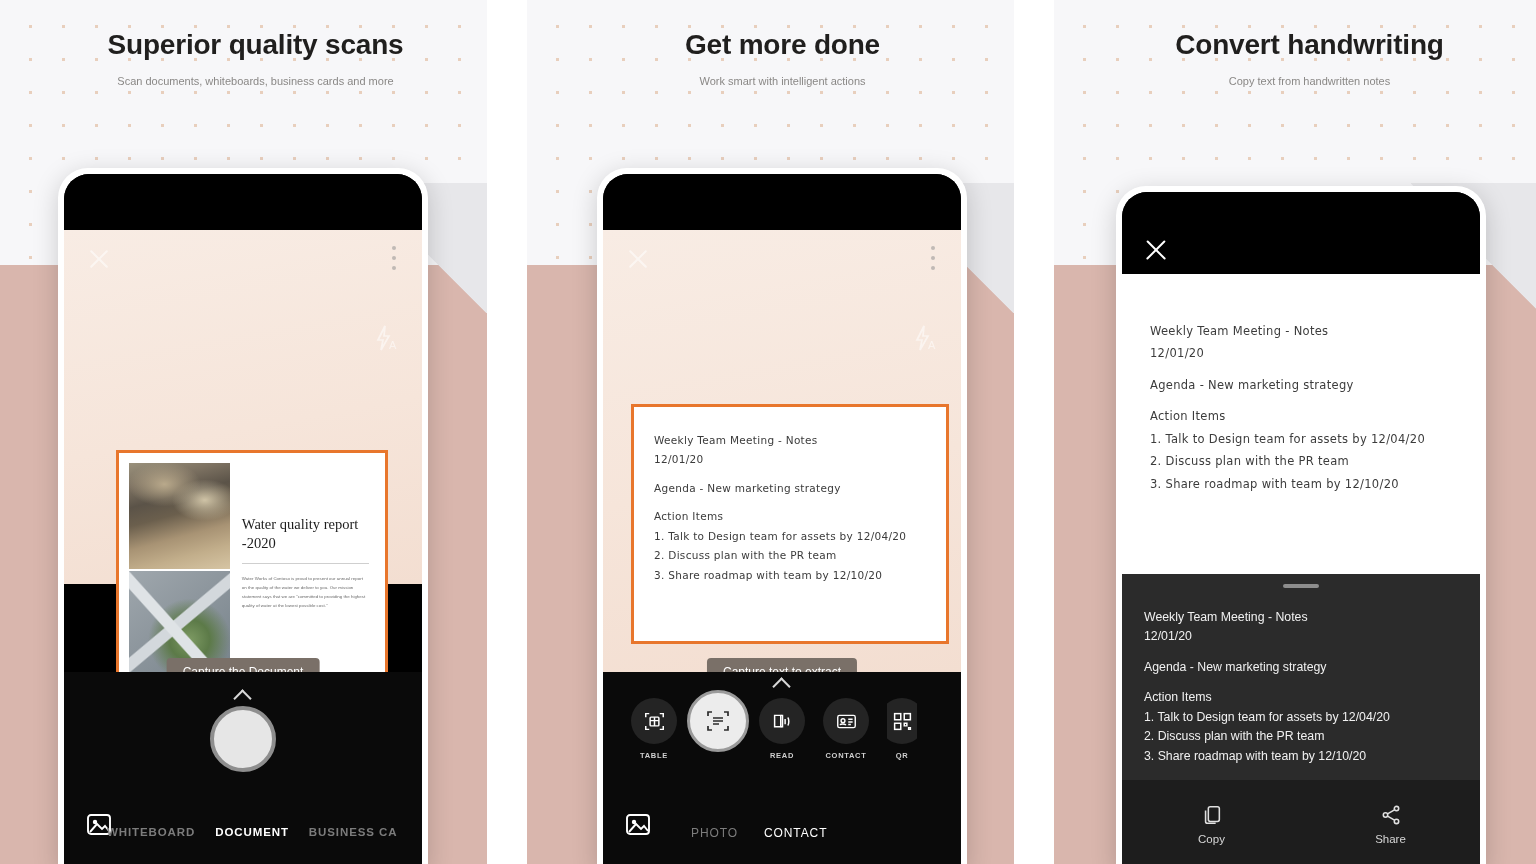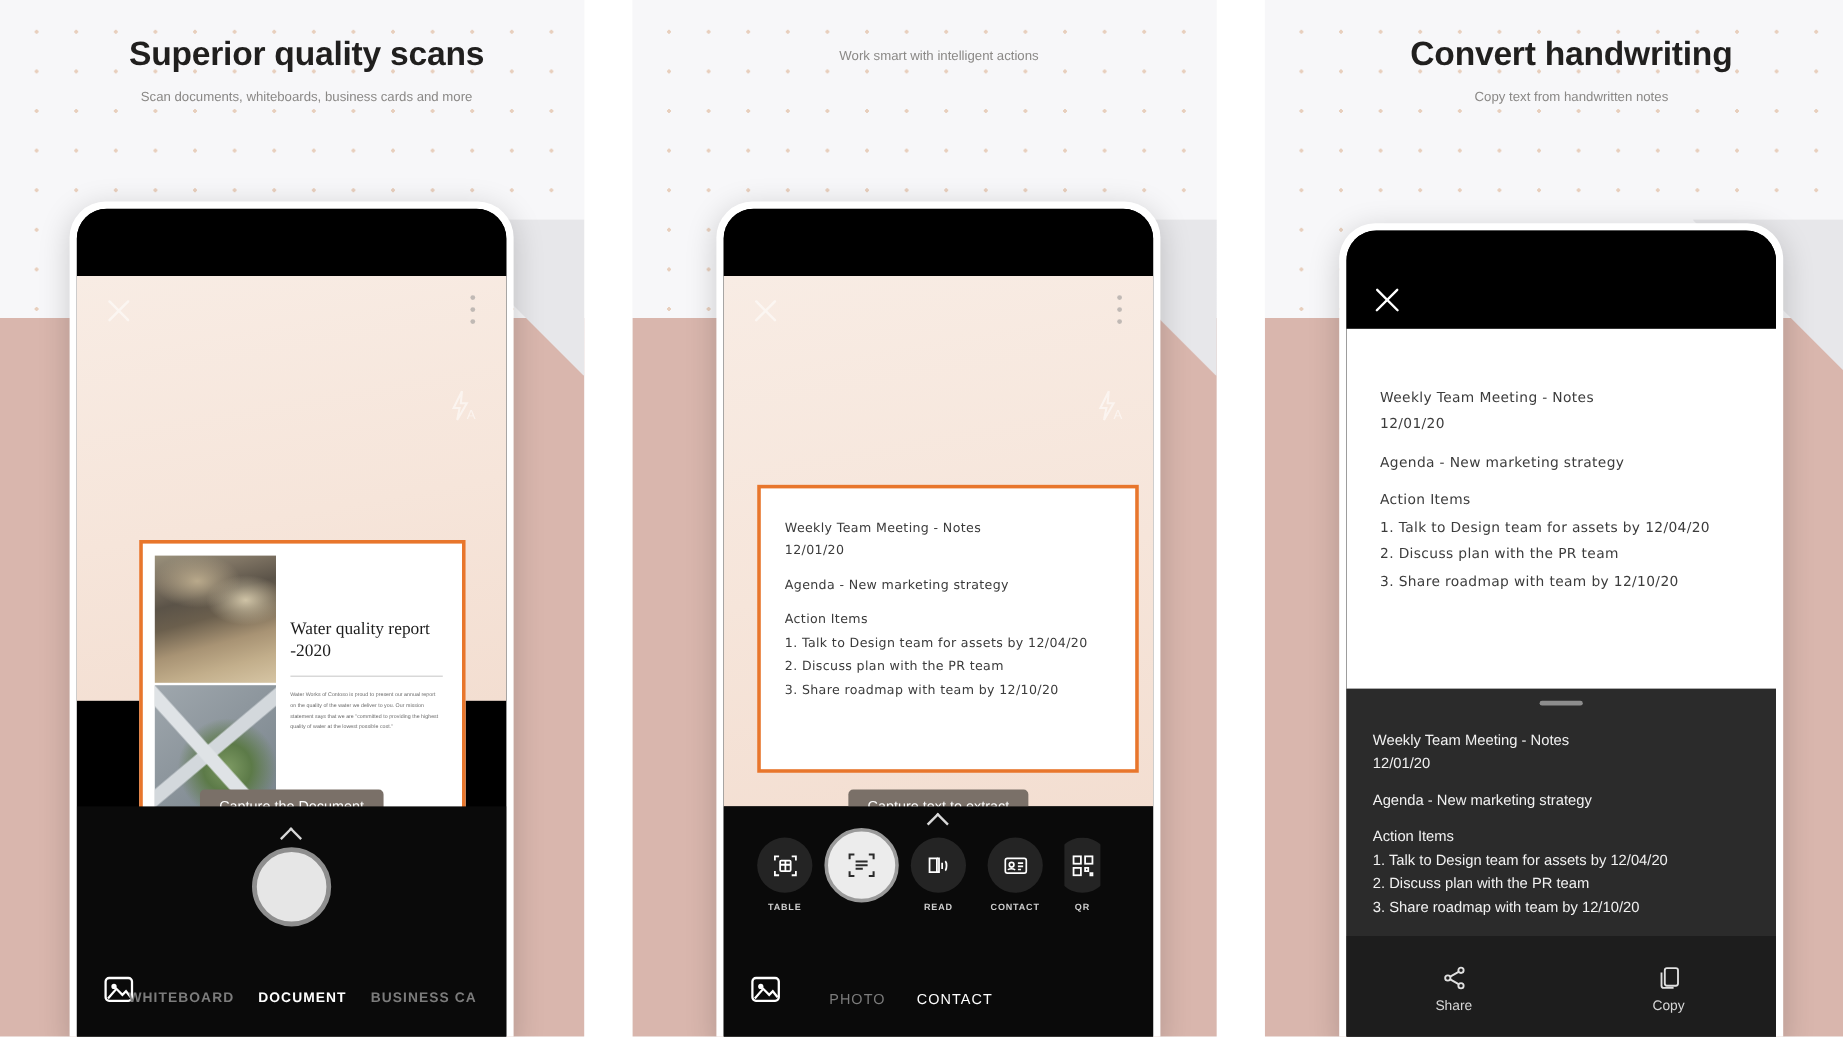--- a/index.html
+++ b/index.html
@@ -325,20 +325,21 @@
   </section>
 
   <div class="panel-gap"></div>
 
   <section class="panel panel2">
     <div class="dots"></div>
     <div class="pinkband"></div>
     <div class="fold-shade"></div>
 
     <div class="head">
+      <h1>Get more done</h1>
       <p>Work smart with intelligent actions</p>
     </div>
 
     <div class="phone">
       <div class="phone-screen">
         <div class="notch"></div>
 
         <div class="viewfinder">
           <div class="vf-close"></div>
           <div class="vf-dots">
@@ -489,33 +490,33 @@
             <span class="blank"></span>
             <span>Action Items</span><br>
             <span>1. Talk to Design team for assets by 12/04/20</span><br>
             <span>2. Discuss plan with the PR team</span><br>
             <span>3. Share roadmap with team by 12/10/20</span>
           </div>
 
           <div class="p3-actions">
             <div class="p3-act">
               <svg viewBox="0 0 24 24" width="22" height="22" fill="none" stroke="#e0e0e0" stroke-width="1.7">
+                <rect x="8" y="3" width="12" height="16" rx="2"></rect>
+                <path d="M5 7v12a2 2 0 0 0 2 2h9"></path>
+              </svg>
+              <div class="p3-act-label">Copy</div>
+            </div>
+            <div class="p3-act">
+              <svg viewBox="0 0 24 24" width="22" height="22" fill="none" stroke="#e0e0e0" stroke-width="1.7">
                 <circle cx="18" cy="5" r="2.4"></circle>
                   <circle cx="6" cy="12" r="2.4"></circle>
                   <circle cx="18" cy="19" r="2.4"></circle>
                 <path d="M8.2 10.8 15.8 6.4M8.2 13.2l7.6 4.4"></path>
               </svg>
               <div class="p3-act-label">Share</div>
             </div>
-            <div class="p3-act">
-              <svg viewBox="0 0 24 24" width="22" height="22" fill="none" stroke="#e0e0e0" stroke-width="1.7">
-                <rect x="8" y="3" width="12" height="16" rx="2"></rect>
-                <path d="M5 7v12a2 2 0 0 0 2 2h9"></path>
-              </svg>
-              <div class="p3-act-label">Copy</div>
-            </div>
           </div>
         </div>
       </div>
     </div>
   </section>
 
 </div>
 
 </body></html>

